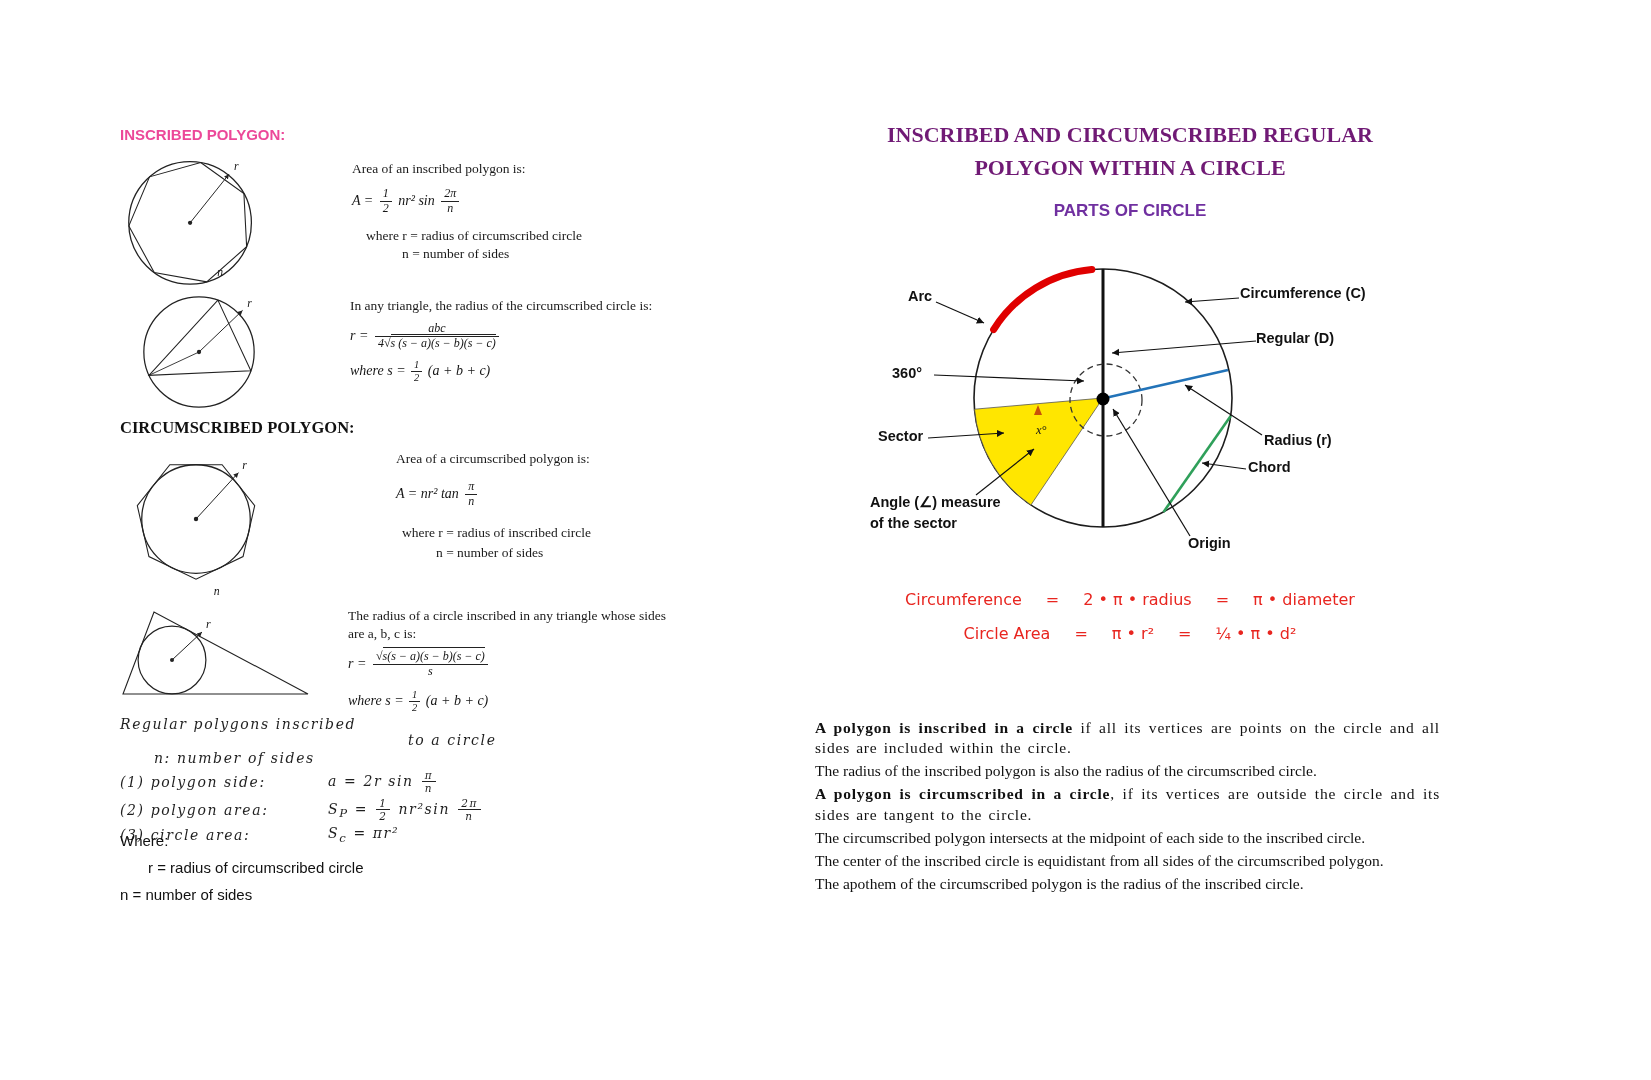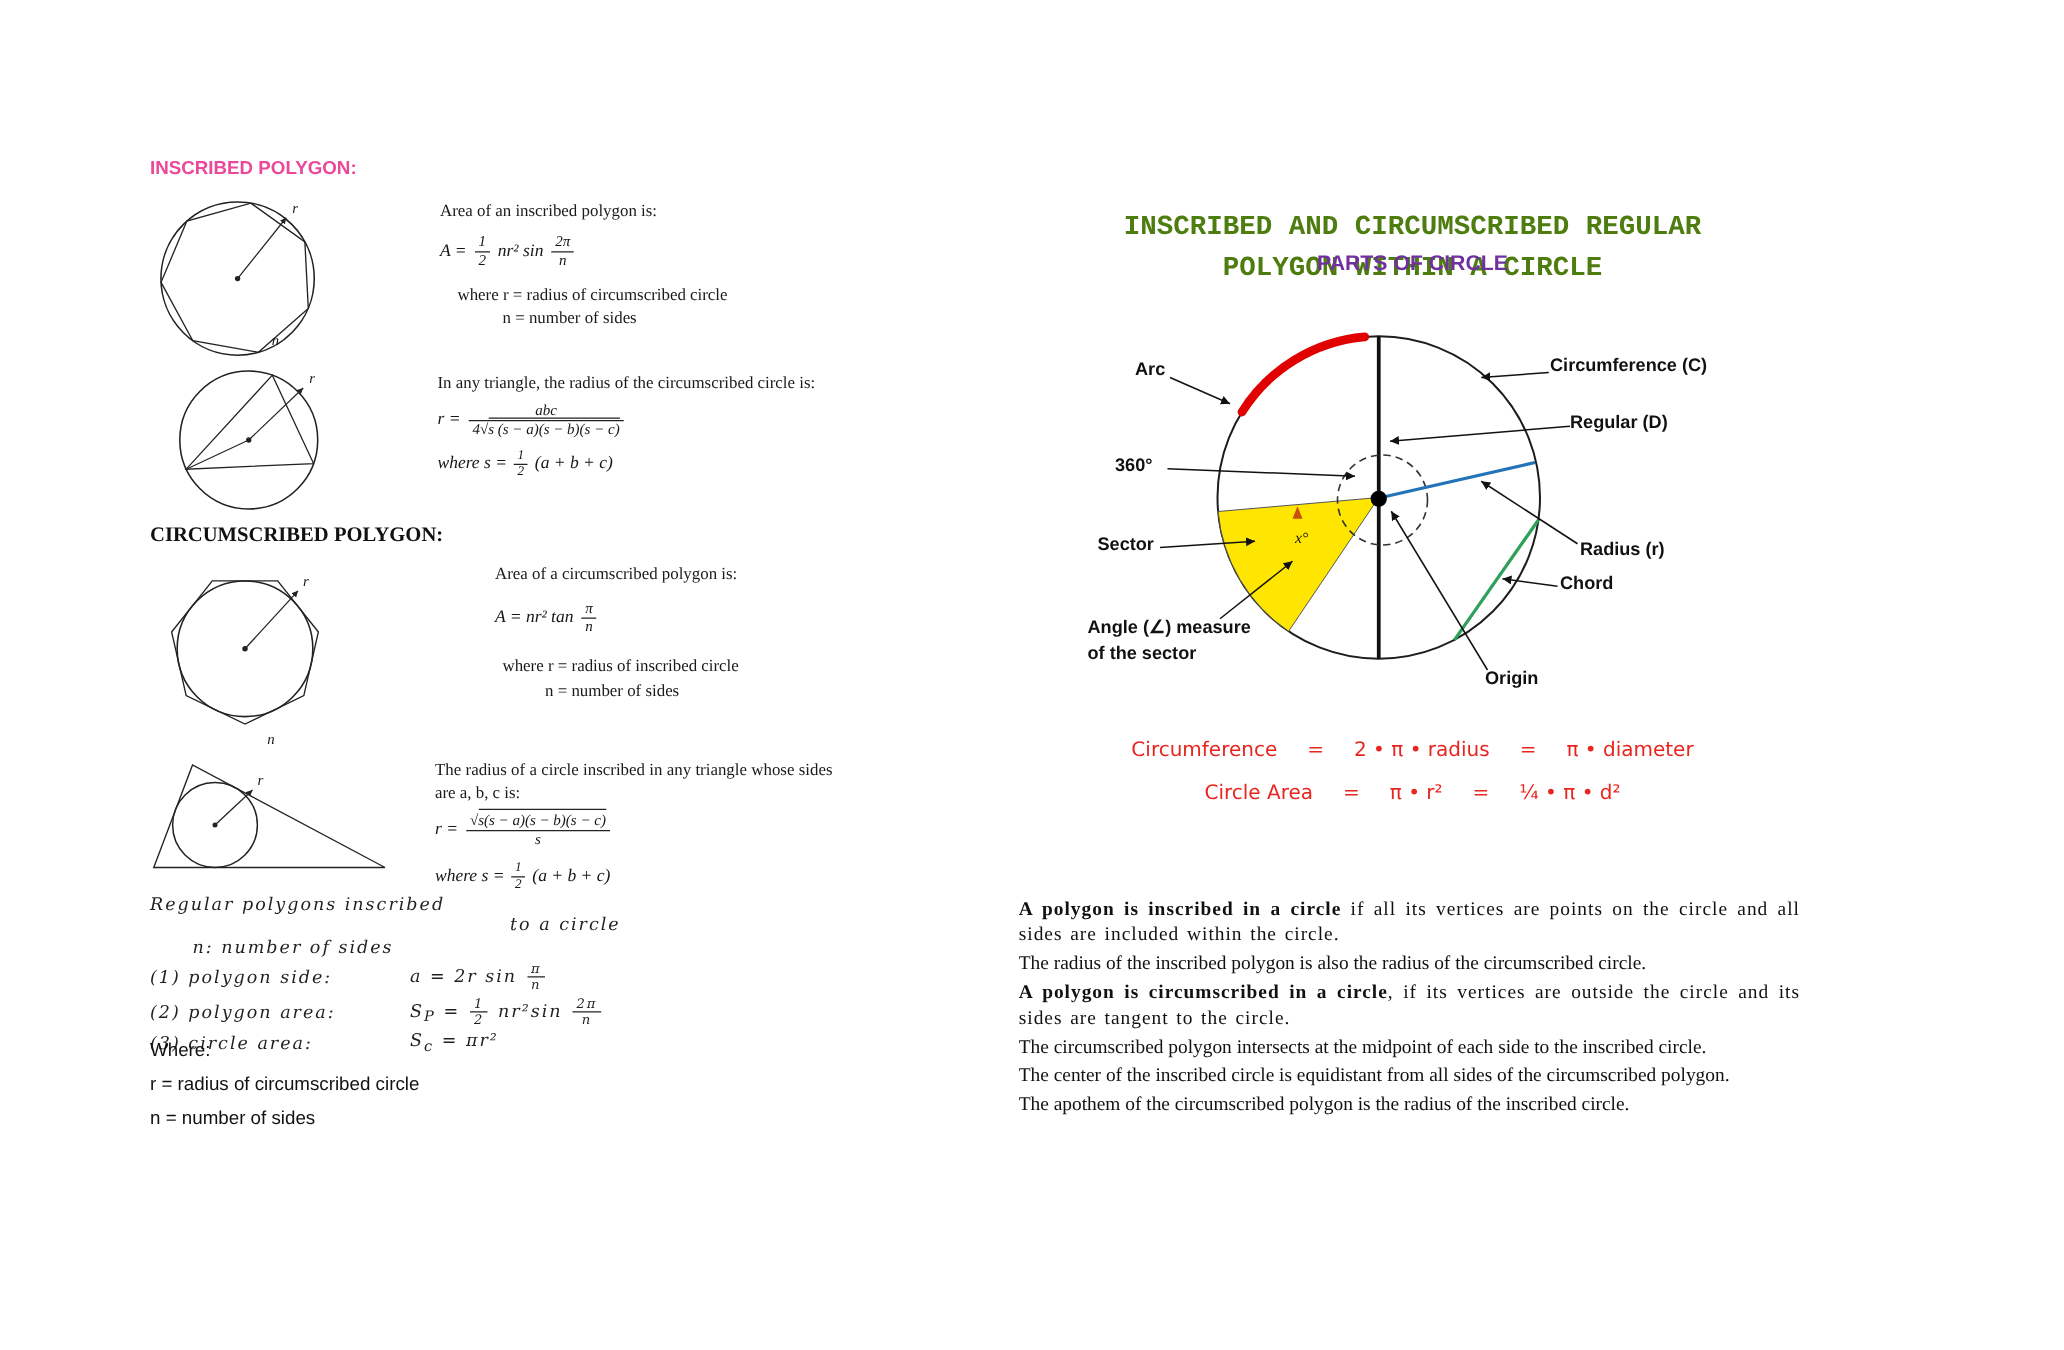--- a/index.html
+++ b/index.html
@@ -14,21 +14,21 @@
   .frac { display:inline-block; vertical-align:middle; text-align:center; line-height:1.15; margin:0 3px; font-size:12px; }
   .frac .num { display:block; border-bottom:1px solid #222; padding:0 3px; }
   .frac .den { display:block; padding:0 3px; }
   .frac.mini { font-size:10.5px; margin:0 2px; }
   .radical { border-top:1px solid #222; padding-top:1px; }
   .where-line { font-size:13.5px; color:#1a1a1a; }
   .script-line { font-family:"DejaVu Serif", serif; font-style:italic; font-size:14px; letter-spacing:1.6px; color:#1f1f1f; }
   .script-row { display:flex; margin-top:3px; align-items:center; }
   .script-label { width:208px; flex:none; }
   .plain { font-family:"Liberation Sans", sans-serif; font-size:15px; color:#111; }
-  .r-title { font-family:Liberation Mono, monospace; font-weight:bold; font-size:22px; line-height:33px; color:#4d7c0f; text-align:center;margin-top:47px; }
+  .r-title { font-family:Liberation Serif, serif; font-weight:bold; font-size:22px; line-height:33px; color:#701a75; text-align:center; }
   .r-sub { font-family:"Liberation Sans", sans-serif; font-weight:bold; font-size:17px; color:#7030a0; text-align:center; }
   .dlabel { font-family:"Liberation Sans", sans-serif; font-weight:bold; font-size:14.5px; color:#111; white-space:nowrap; }
   .rformula { display:flex; justify-content:center; align-items:center; gap:24px; font-family:"DejaVu Sans", sans-serif; font-size:16px; color:#e8251f; }
   .body-p { font-size:15.5px; line-height:1.3; color:#111; margin-bottom:3px; }
   .body-p.spaced { letter-spacing:0.8px; word-spacing:1.5px; text-align:justify; }
   svg text { font-family:"Liberation Serif", serif; font-style:italic; fill:#161616; }
 </style>
 </head>
 <body>
 
@@ -164,21 +164,21 @@
     <span class="script-line script-label">(3) circle area:</span>
     <span class="script-line">
       <span>S</span><sub>c</sub>
       <span>= πr²</span>
     </span>
   </div>
 </div>
 
 <div class="abs plain" style="left:120px; top:832px;">
   <div style="margin-bottom:10px;">Where:</div>
-  <div style="margin-bottom:10px;">r = radius of circumscribed circle</div>
+  <div style="margin-bottom:10px;margin-left:28px;">r = radius of circumscribed circle</div>
   <div>n = number of sides</div>
 </div>
 
 <div class="abs r-title" style="left:800px; top:118px; width:660px;">
   <div>INSCRIBED AND CIRCUMSCRIBED REGULAR</div>
   <div>POLYGON WITHIN A CIRCLE</div>
 </div>
 
 <div class="abs r-sub" style="left:800px; top:201px; width:660px;">PARTS OF CIRCLE</div>
 

